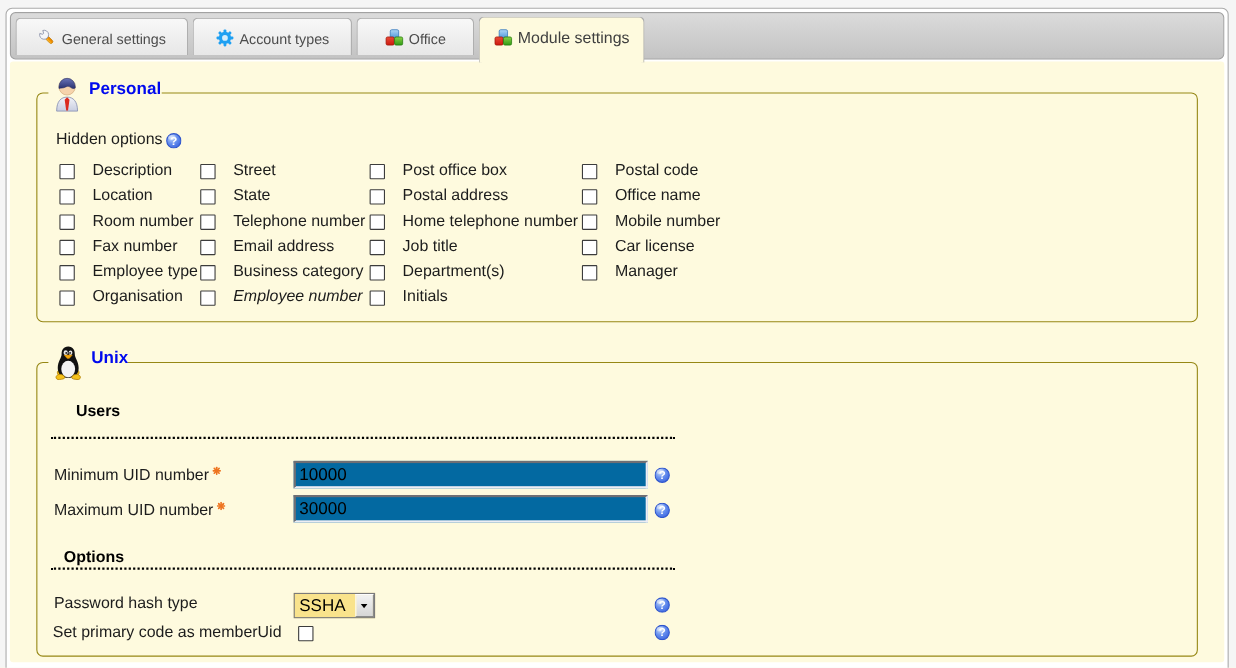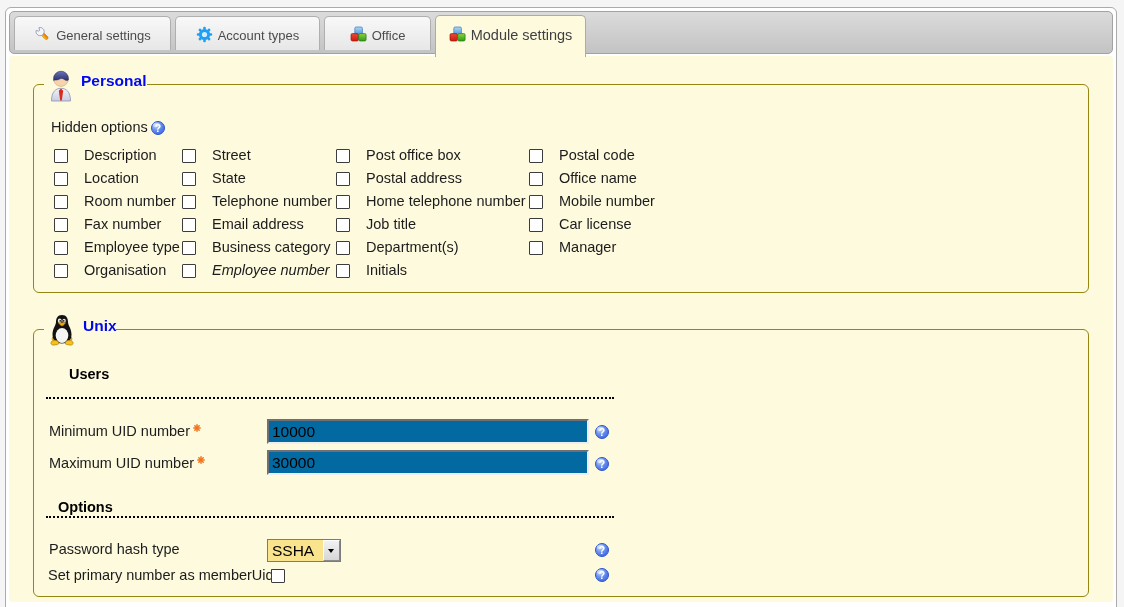--- a/index.html
+++ b/index.html
@@ -298,19 +298,19 @@
   <div style="position:absolute;right:0;top:0;width:17px;height:21px;background:linear-gradient(#F2F2F2,#D6D6D6);border:1px solid;border-color:#FDFDFD #8A8A8A #8A8A8A #FDFDFD;">
     <div style="position:absolute;left:4px;top:8px;width:0;height:0;border-left:3.5px solid transparent;border-right:3.5px solid transparent;border-top:4.5px solid #000;"></div>
   </div>
 </div>
 <svg class="abs" style="left:595px;top:543px;" width="14" height="14" viewBox="0 0 14 14">
  <circle cx="7" cy="7" r="6.5" fill="url(#hg)" stroke="#2F55CC" stroke-width="1"></circle>
  <ellipse cx="5.2" cy="3.9" rx="3.3" ry="2.2" fill="#FFFFFF" opacity="0.4"></ellipse>
  <text x="7" y="10.6" font-family="Liberation Sans" font-size="10.5" font-weight="bold" fill="#FFFFFF" text-anchor="middle">?</text>
 </svg>
 
-<span class="abs txt" style="left:48px;top:568px;">Set primary number as memberUid</span>
+<span class="abs txt" style="left:48px;top:568px;">Set primary code as memberUid</span>
 <div class="abs cb" style="left:271px;top:569px;"></div>
 <svg class="abs" style="left:595px;top:568px;" width="14" height="14" viewBox="0 0 14 14">
  <circle cx="7" cy="7" r="6.5" fill="url(#hg)" stroke="#2F55CC" stroke-width="1"></circle>
  <ellipse cx="5.2" cy="3.9" rx="3.3" ry="2.2" fill="#FFFFFF" opacity="0.4"></ellipse>
  <text x="7" y="10.6" font-family="Liberation Sans" font-size="10.5" font-weight="bold" fill="#FFFFFF" text-anchor="middle">?</text>
 </svg>
 
 </body></html>

